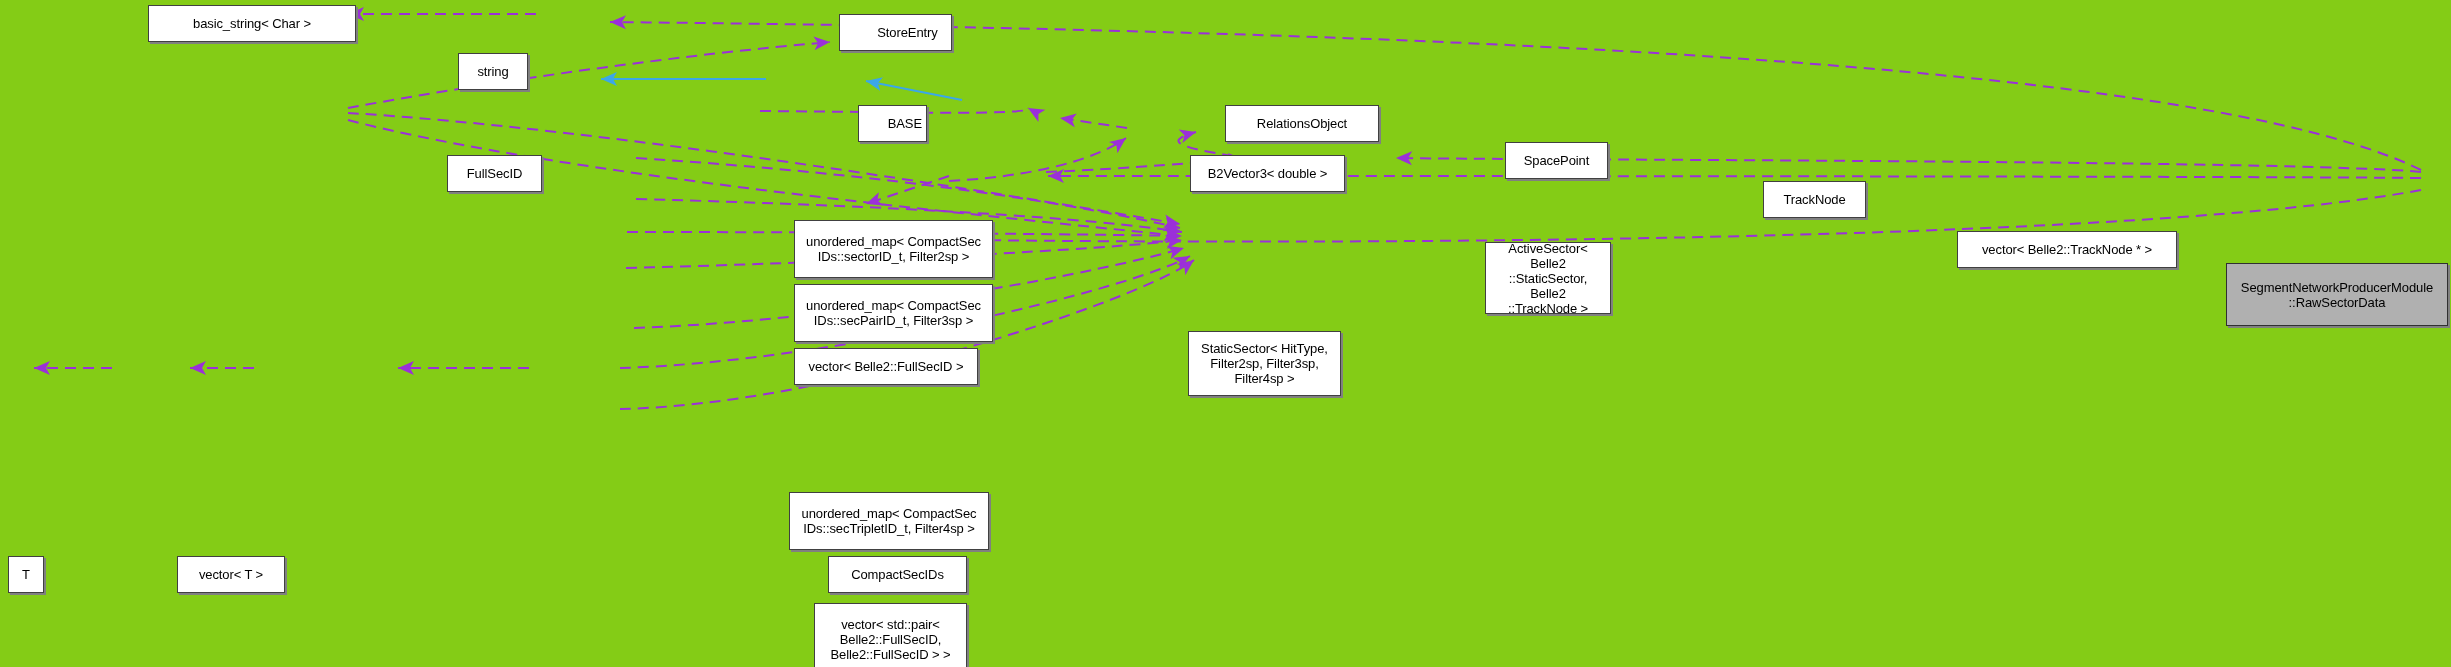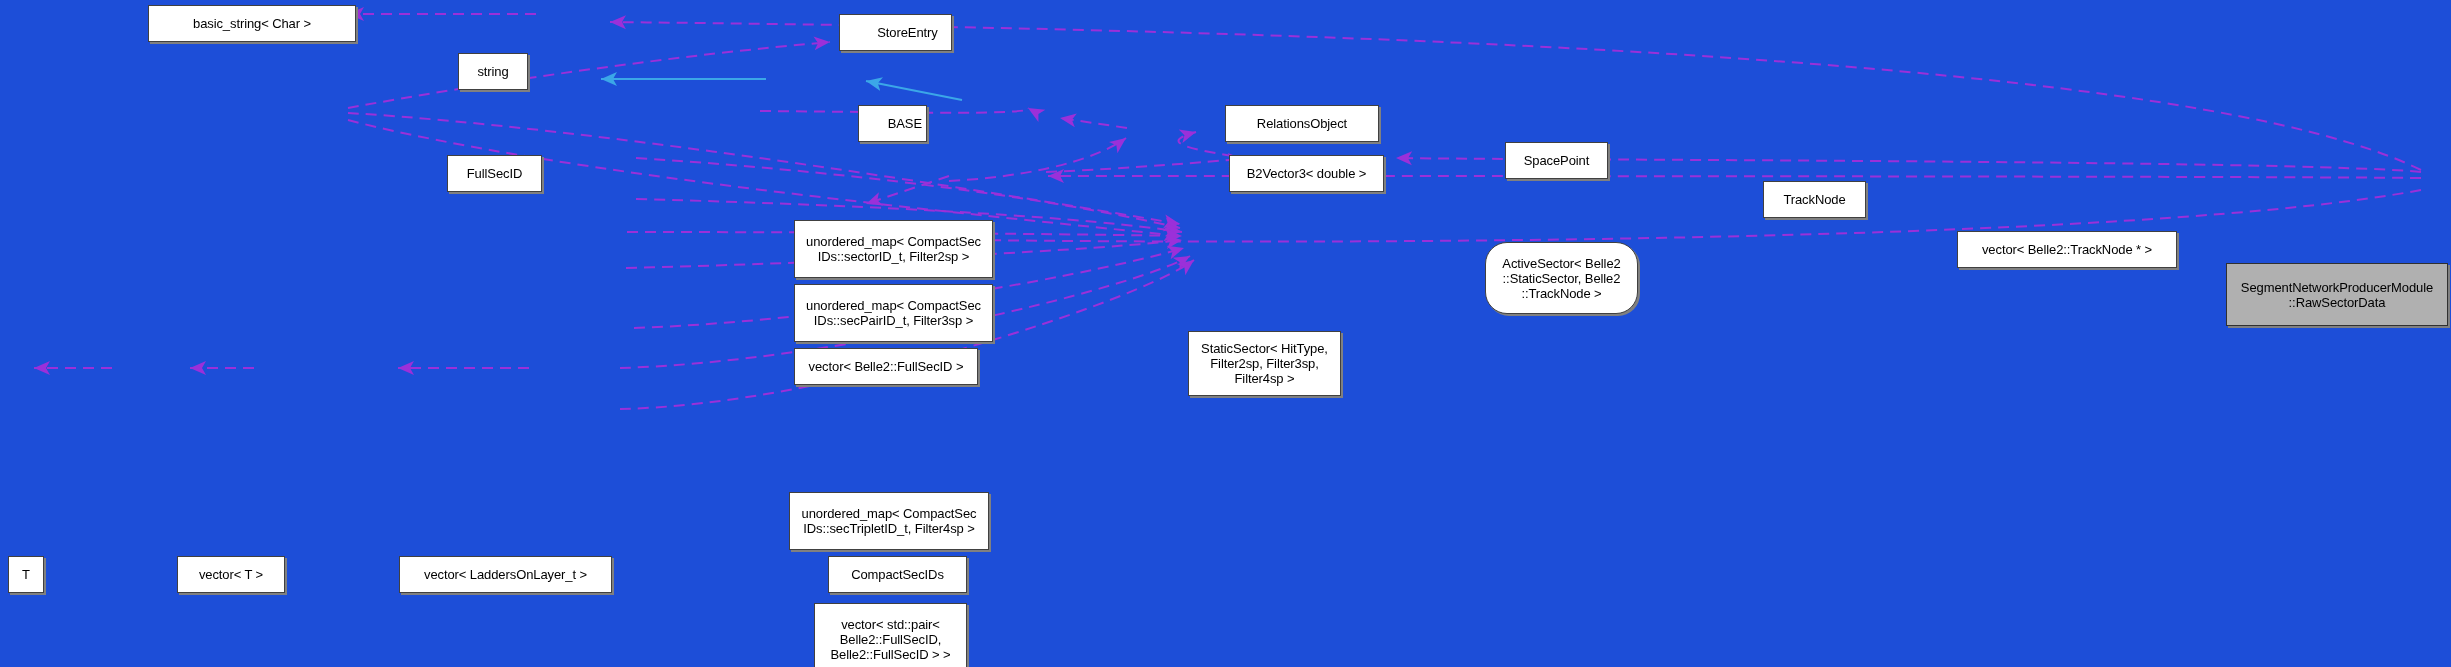--- a/index.html
+++ b/index.html
@@ -4,21 +4,21 @@
 <style>
   html, body {
     margin: 0;
     padding: 0;
     background: #000000;
   }
   #diagram {
     position: relative;
     width: 2451px;
     height: 667px;
-    background: #1d4ed8;
+    background: #84cc16;
     font-family: "Liberation Sans", sans-serif;
     overflow: hidden;
   }
   svg.edges {
     position: absolute;
     left: 0;
     top: 0;
     width: 2451px;
     height: 667px;
     pointer-events: none;
@@ -122,42 +122,42 @@
   </div>
 
   <div class="node" style="left: 1225px; top: 105px; width: 154px; height: 37px;">
     <span class="node-label">RelationsObject</span>
   </div>
 
   <div class="node" style="left: 1505px; top: 142px; width: 103px; height: 37px;">
     <span class="node-label">SpacePoint</span>
   </div>
 
-  <div class="node" style="left: 1190px; top: 155px; width: 155px; height: 37px; margin-left: 39px;">
+  <div class="node" style="left: 1190px; top: 155px; width: 155px; height: 37px;">
     <span class="node-label">B2Vector3&lt; double &gt;</span>
   </div>
 
   <div class="node" style="left: 447px; top: 155px; width: 95px; height: 37px;">
     <span class="node-label">FullSecID</span>
   </div>
 
   <div class="node" style="left: 1763px; top: 181px; width: 103px; height: 37px;">
     <span class="node-label">TrackNode</span>
   </div>
 
   <div class="node" style="left: 1957px; top: 231px; width: 220px; height: 37px;">
     <span class="node-label">vector&lt; Belle2::TrackNode * &gt;</span>
   </div>
 
   <div class="node" style="left: 794px; top: 220px; width: 199px; height: 58px;">
     <span class="node-label">unordered_map&lt; CompactSec
 IDs::sectorID_t, Filter2sp &gt;</span>
   </div>
 
-  <div class="node" style="left: 1485px; top: 242px; width: 153px; height: 72px; border-radius: 22px;">
+  <div class="node" style="left: 1485px; top: 242px; width: 126px; height: 72px;">
     <span class="node-label">ActiveSector&lt; Belle2
 ::StaticSector, Belle2
 ::TrackNode &gt;</span>
   </div>
 
   <div class="node focus" style="left: 2226px; top: 263px; width: 222px; height: 63px;">
     <span class="node-label">SegmentNetworkProducerModule
 ::RawSectorData</span>
   </div>
 
@@ -183,23 +183,20 @@
   </div>
 
   <div class="node" style="left: 8px; top: 556px; width: 36px; height: 37px;">
     <span class="node-label">T</span>
   </div>
 
   <div class="node" style="left: 177px; top: 556px; width: 108px; height: 37px;">
     <span class="node-label">vector&lt; T &gt;</span>
   </div>
 
-  <div class="node" style="left: 399px; top: 556px; width: 213px; height: 37px;">
-    <span class="node-label">vector&lt; LaddersOnLayer_t &gt;</span>
-  </div>
 
   <div class="node" style="left: 828px; top: 556px; width: 139px; height: 37px;">
     <span class="node-label">CompactSecIDs</span>
   </div>
 
   <div class="node" style="left: 814px; top: 603px; width: 153px; height: 72px;">
     <span class="node-label">vector&lt; std::pair&lt;
  Belle2::FullSecID,
  Belle2::FullSecID &gt; &gt;</span>
   </div>

